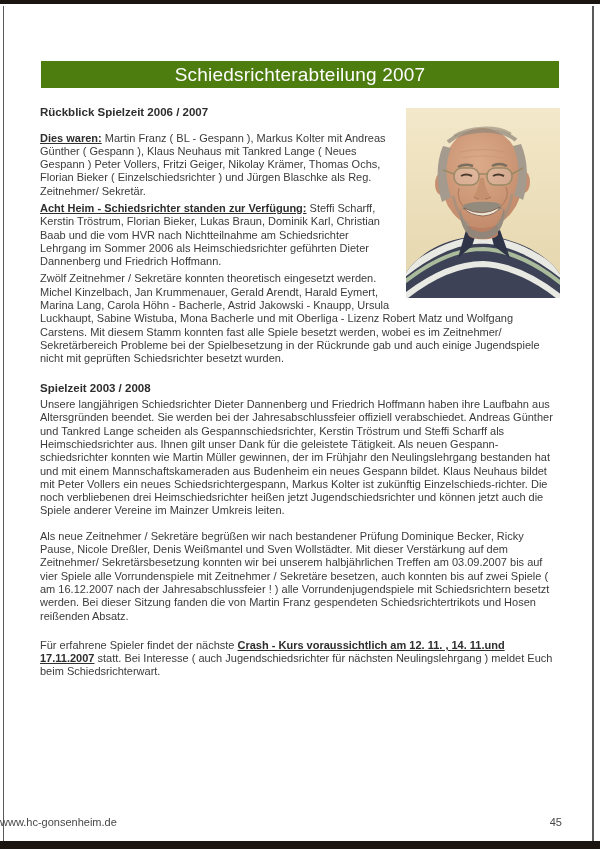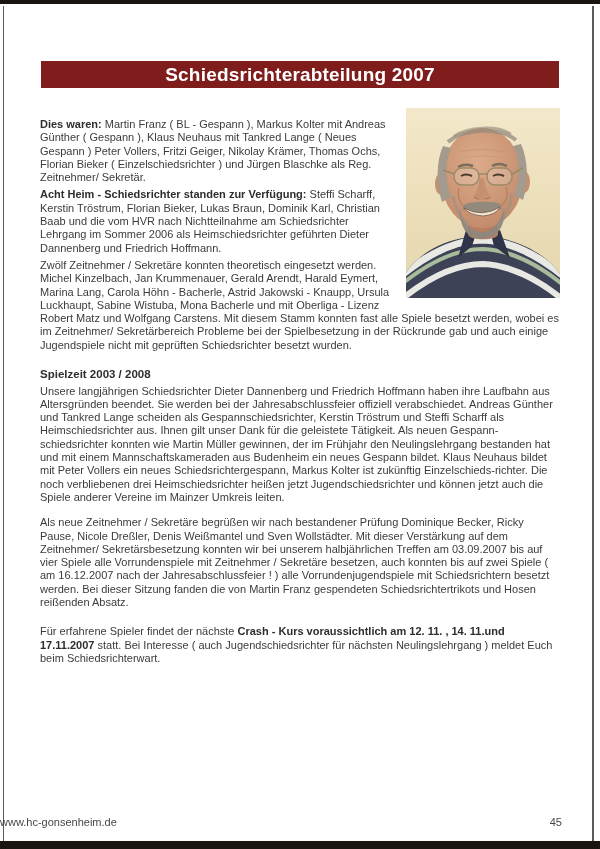--- a/index.html
+++ b/index.html
@@ -10,37 +10,37 @@
     position:relative;
     overflow:hidden;
   }
   .rule-top{position:absolute;left:0;top:0;width:600px;height:4px;background:#1a1511;}
   .rule-bottom{position:absolute;left:0;top:841px;width:600px;height:8px;background:#1a1511;}
   .border-left{position:absolute;left:3px;top:6px;width:1px;height:835px;background:#5a5a5a;}
   .border-right{position:absolute;left:592px;top:6px;width:2px;height:835px;background:#5a5a5a;}
 
   .header-bar{
     position:absolute;left:41px;top:61px;width:518px;height:27px;
-    background:#7f1d1d;color:#ffffff;
-    font-size:19px;font-weight:bold;line-height:27px;text-align:center;
+    background:#4d7c0f;color:#ffffff;
+    font-size:19px;font-weight:normal;line-height:27px;text-align:center;
     letter-spacing:0.2px;
   }
 
   .content{
     position:absolute;left:40px;top:106px;width:520px;
     font-size:11px;line-height:13.3px;color:#3b3b3b;
   }
   .content h3{
     font-size:11.5px;line-height:13.5px;margin:0 0 3px 0;color:#2e2e2e;
   }
   .content p{margin:0 0 4px 0;}
   .gap-md{margin-top:12px !important;}
   .gap-lg{margin-top:16px !important;}
   .gap-xl{margin-top:22px !important;}
-  b{color:#2e2e2e;}
+  b{color:#2e2e2e;text-decoration:underline;}
 
   .photo{
     float:right;width:154px;height:190px;
     margin:2px 0 6px 9px;
     background:#ede1bd;
   }
   .photo svg{display:block;}
 
   .footer-site{
     position:absolute;left:0;top:816px;width:600px;
@@ -126,20 +126,21 @@
 
       <path d="M58,97 C64,93 88,93 94,96 L96,101 Q76,108 56,101 Z" fill="#938a7e"></path>
 
       <path d="M58,100 Q76,110 94,99 Q90,107 77,108 Q63,107 58,100 Z" fill="#ece4d4" stroke="#7c5a48" stroke-width="0.8"></path>
 
       <path d="M54,100 C56,115 66,124 76,124 C86,124 96,114 98,99 C100,110 96,121 89,127 C82,132 69,132 63,127 C56,121 53,110 54,100 Z" fill="#8f867a" opacity="0.95"></path>
       <path d="M47,88 C50,102 56,112 63,118 M106,86 C104,100 98,111 91,118" fill="none" stroke="#9a9184" stroke-width="3" opacity="0.6"></path>
     </svg>
   </div>
 
+  <h3>Rückblick Spielzeit 2006 / 2007</h3>
 
   <p class="gap-md"><b>Dies waren:</b><span> Martin Franz ( BL - Gespann ), Markus Kolter mit Andreas Günther ( Gespann ), Klaus Neuhaus mit Tankred Lange ( Neues Gespann ) Peter Vollers, Fritzi Geiger, Nikolay Krämer, Thomas Ochs, Florian Bieker ( Einzelschiedsrichter ) und Jürgen Blaschke als Reg. Zeitnehmer/ Sekretär.</span></p>
 
   <p><b>Acht Heim - Schiedsrichter standen zur Verfügung:</b><span> Steffi Scharff, Kerstin Tröstrum, Florian Bieker, Lukas Braun, Dominik Karl, Christian Baab und die vom HVR nach Nichtteilnahme am Schiedsrichter Lehrgang im Sommer 2006 als Heimschiedsrichter geführten Dieter Dannenberg und Friedrich Hoffmann.</span></p>
 
   <p><span>Zwölf Zeitnehmer / Sekretäre konnten theoretisch eingesetzt werden. Michel Kinzelbach, Jan Krummenauer, Gerald Arendt, Harald Eymert, Marina Lang, Carola Höhn - Bacherle, Astrid Jakowski - Knaupp, Ursula Luckhaupt, Sabine Wistuba, Mona Bacherle und mit Oberliga - Lizenz Robert Matz und Wolfgang Carstens. Mit diesem Stamm konnten fast alle Spiele besetzt werden, wobei es im Zeitnehmer/ Sekretärbereich Probleme bei der Spielbesetzung in der Rückrunde gab und auch einige Jugendspiele nicht mit geprüften Schiedsrichter besetzt wurden.</span></p>
 
   <h3 class="gap-lg">Spielzeit 2003 / 2008</h3>
   <p><span>Unsere langjährigen Schiedsrichter Dieter Dannenberg und Friedrich Hoffmann haben ihre Laufbahn aus Altersgründen beendet. Sie werden bei der Jahresabschlussfeier offiziell verabschiedet. Andreas Günther und Tankred Lange scheiden als Gespannschiedsrichter, Kerstin Tröstrum und Steffi Scharff als Heimschiedsrichter aus. Ihnen gilt unser Dank für die geleistete Tätigkeit. Als neuen Gespann-schiedsrichter konnten wie Martin Müller gewinnen, der im Frühjahr den Neulingslehrgang bestanden hat und mit einem Mannschaftskameraden aus Budenheim ein neues Gespann bildet. Klaus Neuhaus bildet mit Peter Vollers ein neues Schiedsrichtergespann, Markus Kolter ist zukünftig Einzelschieds-richter. Die noch verbliebenen drei Heimschiedsrichter heißen jetzt Jugendschiedsrichter und können jetzt auch die Spiele anderer Vereine im Mainzer Umkreis leiten.</span></p>
 

